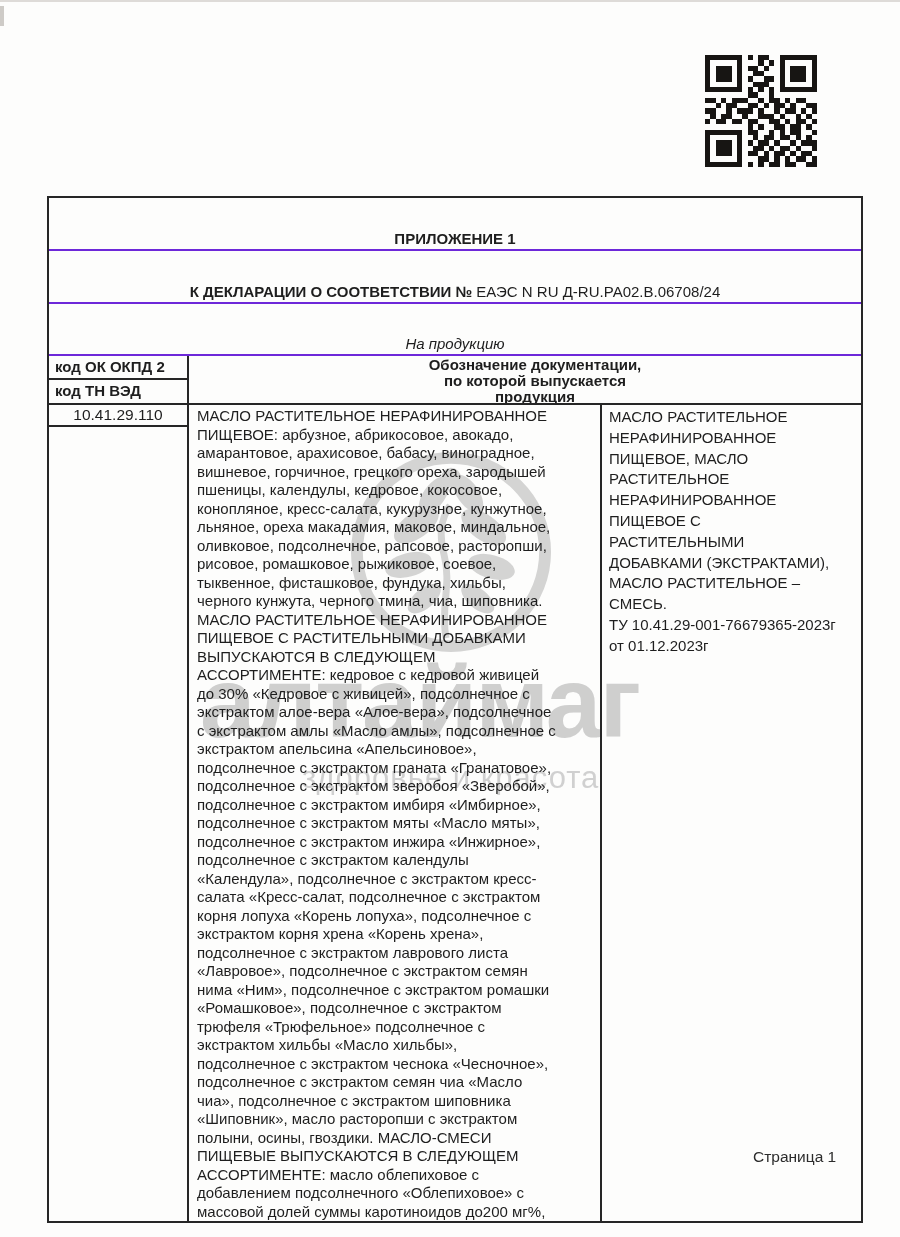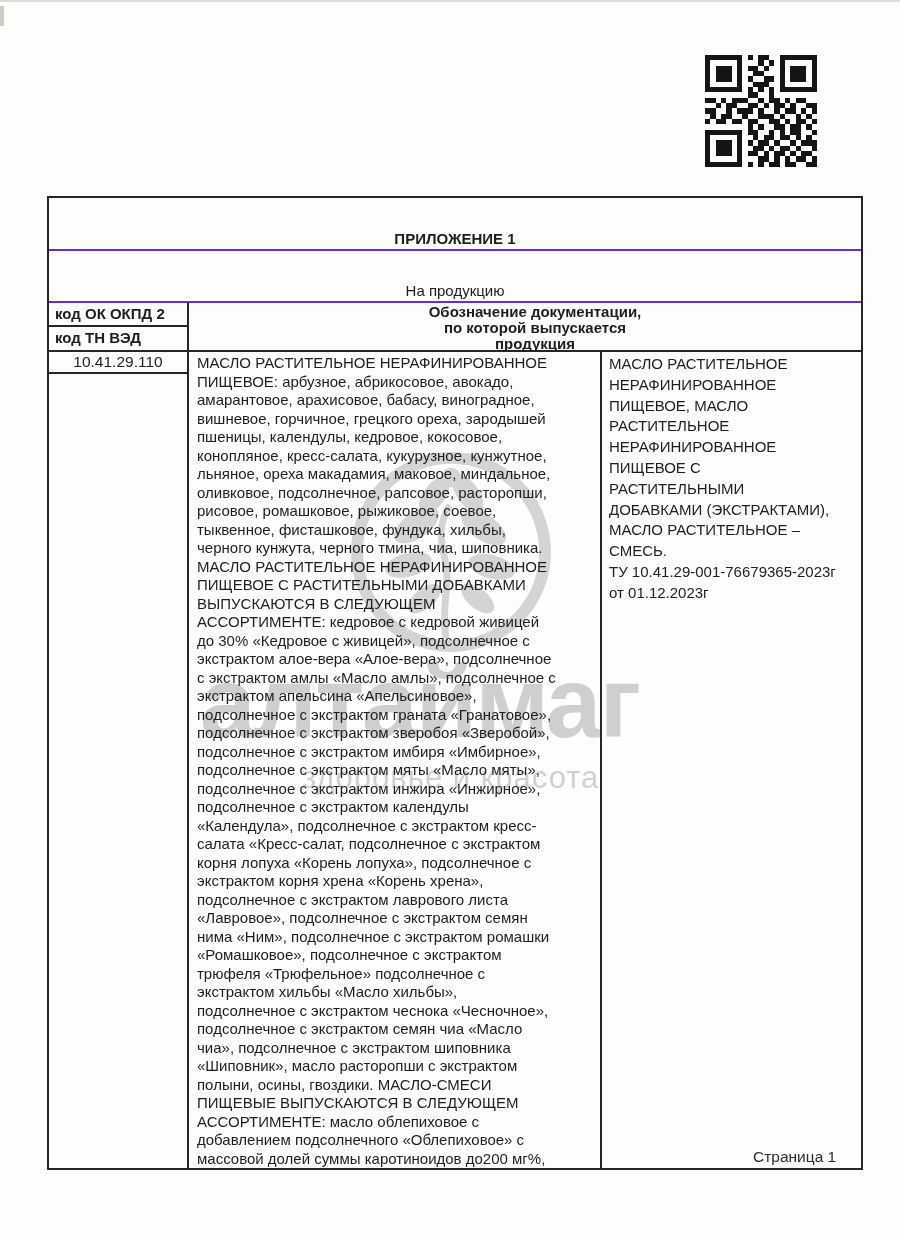--- a/index.html
+++ b/index.html
@@ -53,21 +53,21 @@
     border-bottom:2px solid #6d28d9;
     font-size:15px;
     line-height:21px;
     height:21px;
     white-space:nowrap;
     overflow:hidden;
     margin-top:30px;
   }
   .t-row1 { font-weight:bold; }
   .t-row2 .lbl { font-weight:bold; }
-  .t-row3 { height:20px; line-height:20px; }
+  .t-row3 { height:20px; line-height:20px;font-style:italic; }
 
   .t-head { display:flex; border-bottom:2px solid #262626; height:47px; }
   .t-body { display:flex; height:816px; }
 
   .c1 { width:140px; border-right:2px solid #262626; box-sizing:border-box; }
   .c2 { width:413px; border-right:2px solid #262626; box-sizing:border-box; }
   .c3 { flex:1; box-sizing:border-box;padding-left:20px; }
 
   .h-c1 .sub1 {
     font-weight:bold; font-size:15px; line-height:22px; height:22px;
@@ -576,20 +576,21 @@
       </g>
     </svg>
     <div class="wm-brand">алтаймаг</div>
     <div class="wm-tagline">здоровье и красота</div>
   </div>
 
   <div class="doc-table">
 
     <div class="t-row1">ПРИЛОЖЕНИЕ 1</div>
 
+    <div class="t-row2"><span class="lbl">К ДЕКЛАРАЦИИ О СООТВЕТСТВИИ № </span><span>ЕАЭС N RU Д-RU.РА02.В.06708/24</span></div>
 
     <div class="t-row3">На продукцию</div>
 
     <div class="t-head">
       <div class="c1 h-c1">
         <div class="sub1">код ОК ОКПД 2</div>
         <div class="sub2">код ТН ВЭД</div>
       </div>
       <div class="c3 h-c3">Обозначение документации,
 по которой выпускается

